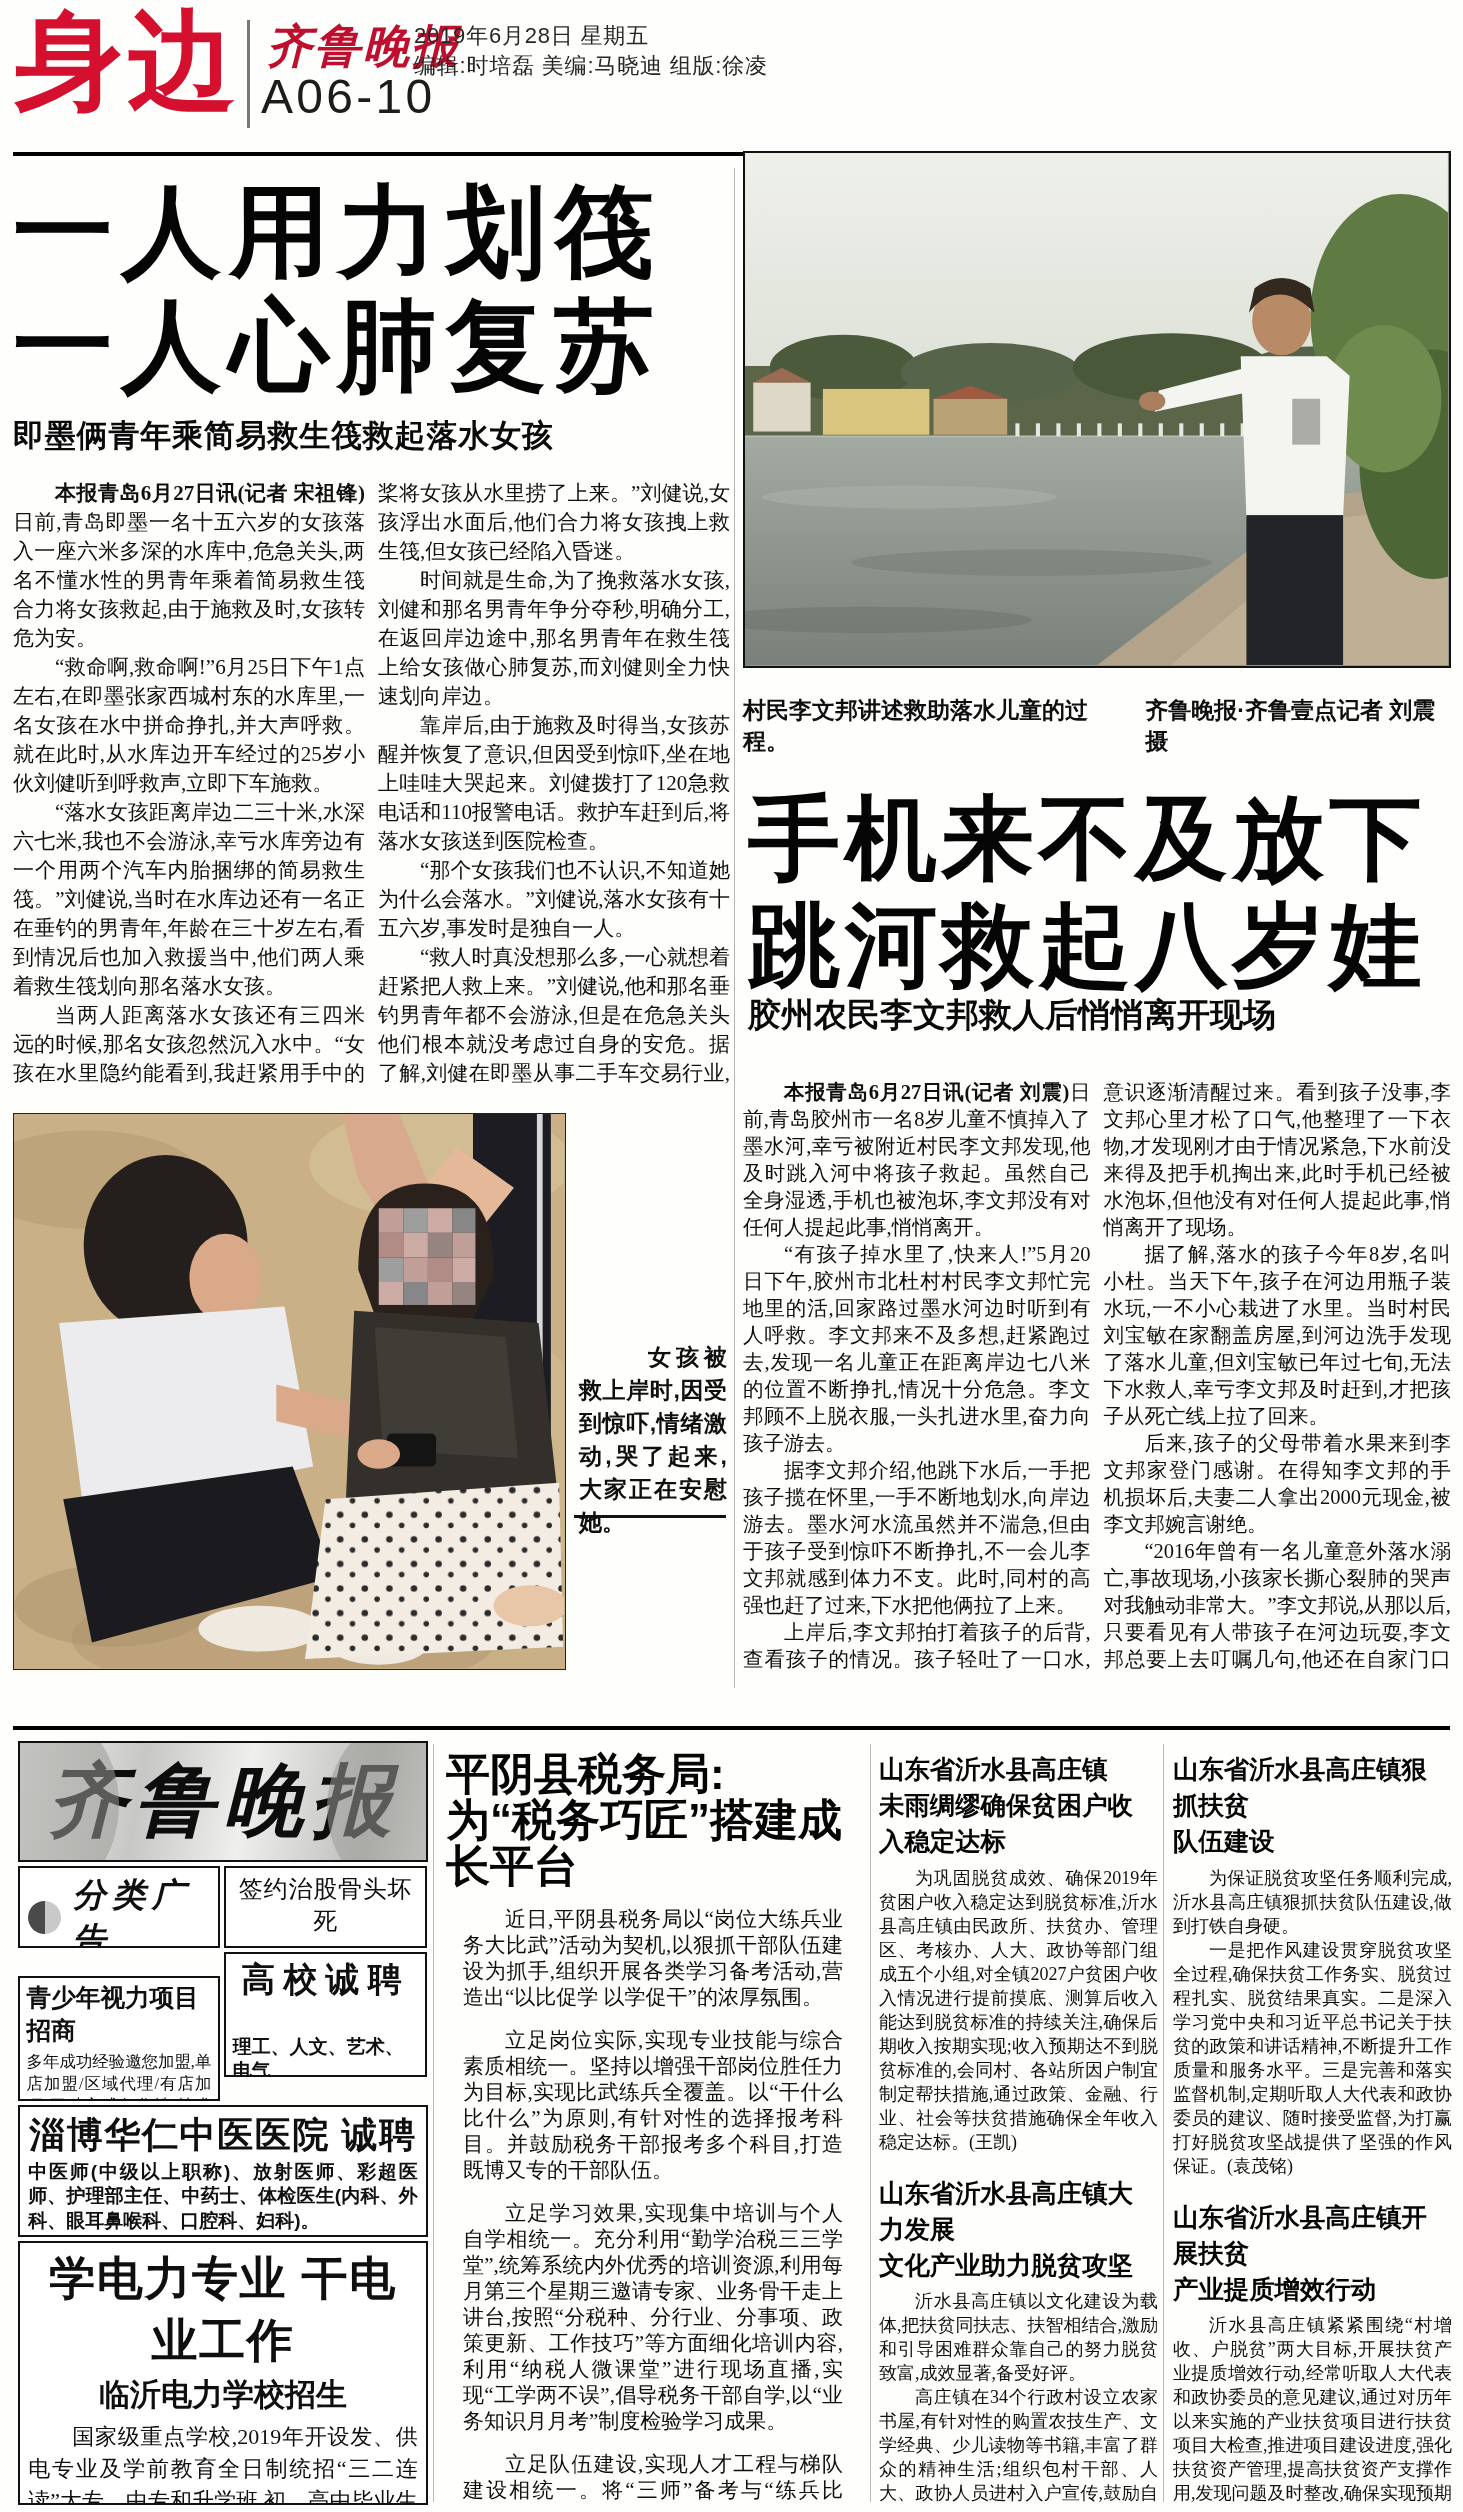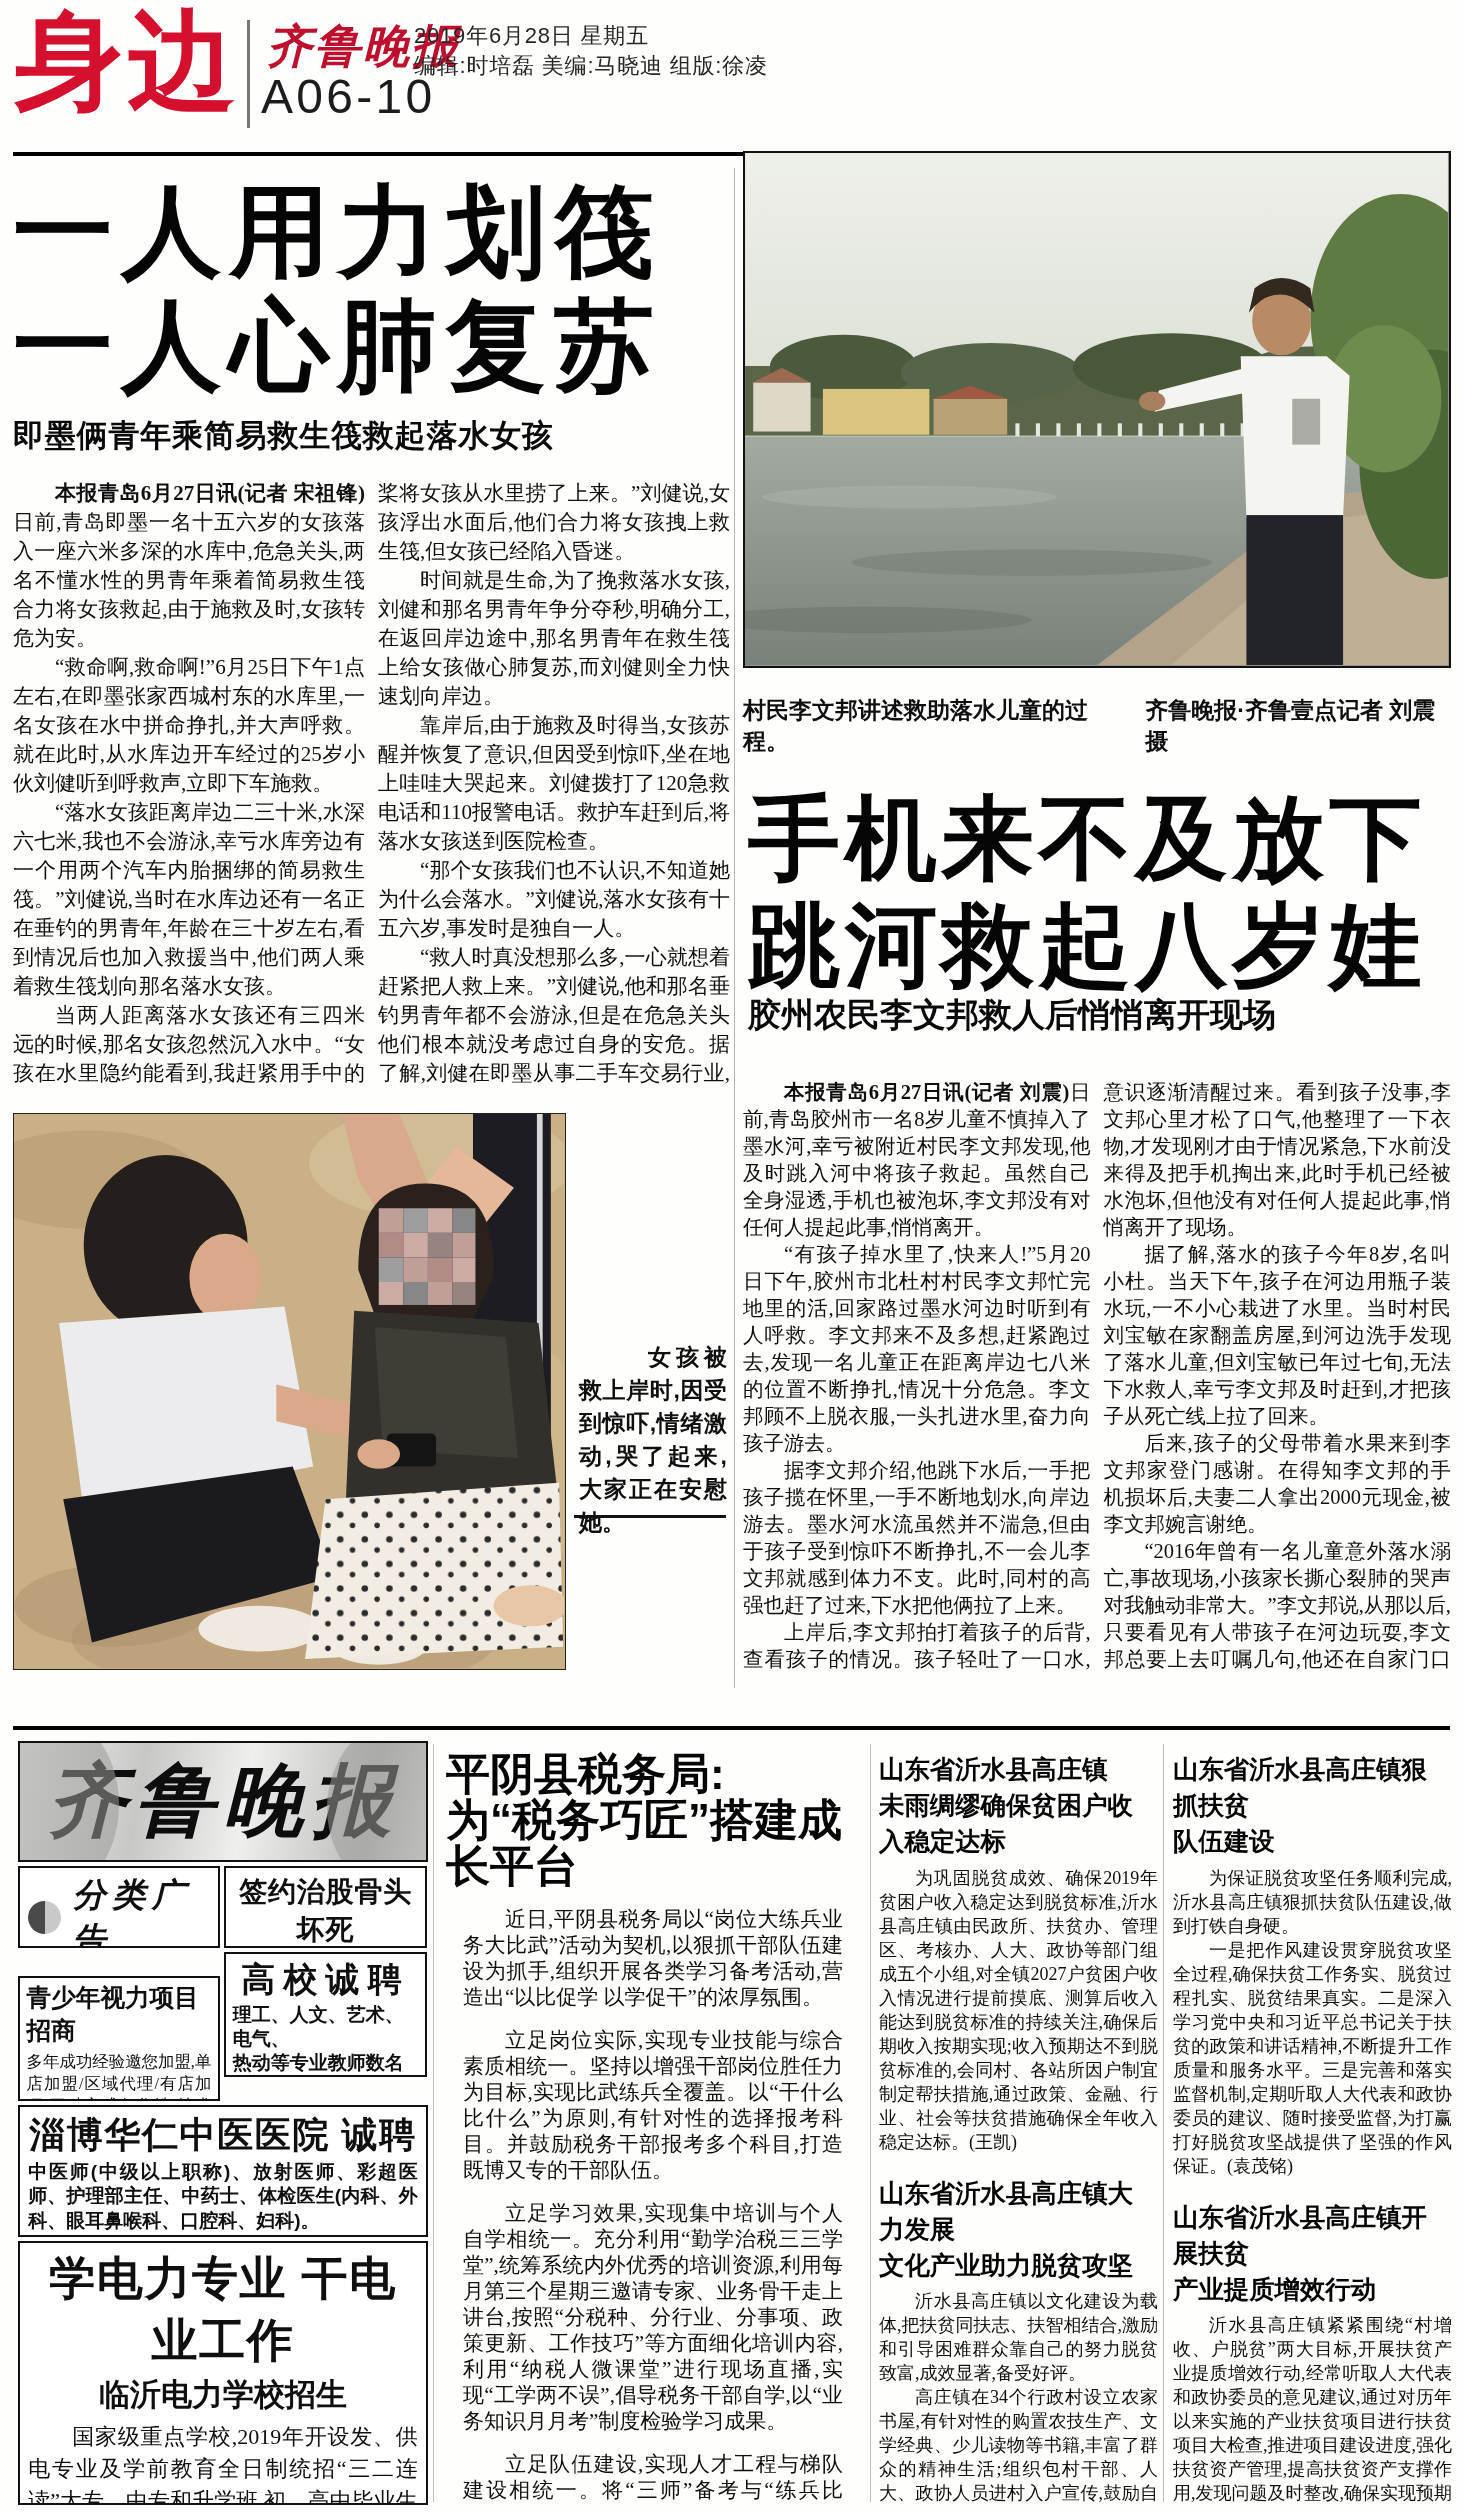--- a/index.html
+++ b/index.html
@@ -54,27 +54,27 @@
              display:flex;align-items:center;justify-content:center;}
   .ad-banner-text{font-size:80px;font-weight:bold;font-style:italic;color:#0d0d0d;letter-spacing:8.2px;
                   font-family:"Liberation Serif","DejaVu Serif",serif;}
   .swoosh{position:absolute;background:#9a9a98;opacity:.55;border-radius:50%;}
   .ad-row{display:flex;gap:4.1px;}
   .ad-classified{width:202px;height:82px;padding:4.9px 8.2px;}
   .classified-title-row{display:flex;align-items:center;gap:11.5px;}
   .classified-logo{width:33px;height:33px;border-radius:50%;background:linear-gradient(90deg,#4a4a4a 0 52%,#c9c9c9 52% 100%);flex:0 0 auto;}
   .classified-title{font-size:33px;font-weight:bold;font-style:italic;letter-spacing:6.6px;}
   .ad-bone{width:203px;height:82px;padding:4.9px 6.6px;text-align:center;}
-  .bone-title{font-size:28px;font-weight:bold;letter-spacing:0.8px;}
+  .bone-title{font-size:24px;font-weight:normal;letter-spacing:0.8px;}
   .ad-vision{width:202px;height:125px;padding:3.3px 6.6px;margin-top:24px;}
   .vision-title{font-size:24.6px;font-weight:bold;}
   .vision-body{font-size:16.4px;line-height:22px;margin-top:3.3px;text-align:justify;}
   .ad-college{width:203px;height:125px;padding:3.3px 6.6px;}
   .college-title{font-size:34px;font-weight:bold;letter-spacing:8.2px;text-align:center;}
-  .college-line{font-size:19px;font-weight:bold;line-height:24px;}
+  .college-line{font-size:19px;font-weight:bold;line-height:24px;margin-top:32px;}
   .ad-hospital{height:132px;padding:3.3px 8.2px;}
   .hospital-title{font-size:36px;font-weight:bold;text-align:center;letter-spacing:1.6px;}
   .hospital-body{font-size:19px;font-weight:bold;line-height:24.6px;text-align:justify;}
   .ad-power{flex:1;padding:4.9px 8.2px;}
   .power-title{font-size:46px;font-weight:bold;text-align:center;letter-spacing:1.6px;}
   .power-subtitle{font-size:31px;font-weight:bold;text-align:center;margin-top:1.6px;}
   .power-body{font-size:22px;line-height:32px;text-indent:2em;text-align:justify;margin-top:4.9px;}
   
   .brief-col-b{left:446px;top:1751px;width:414px;height:750px;overflow:hidden;}
   .tax-title{font-size:44px;font-weight:bold;line-height:46px;color:#050505;}

